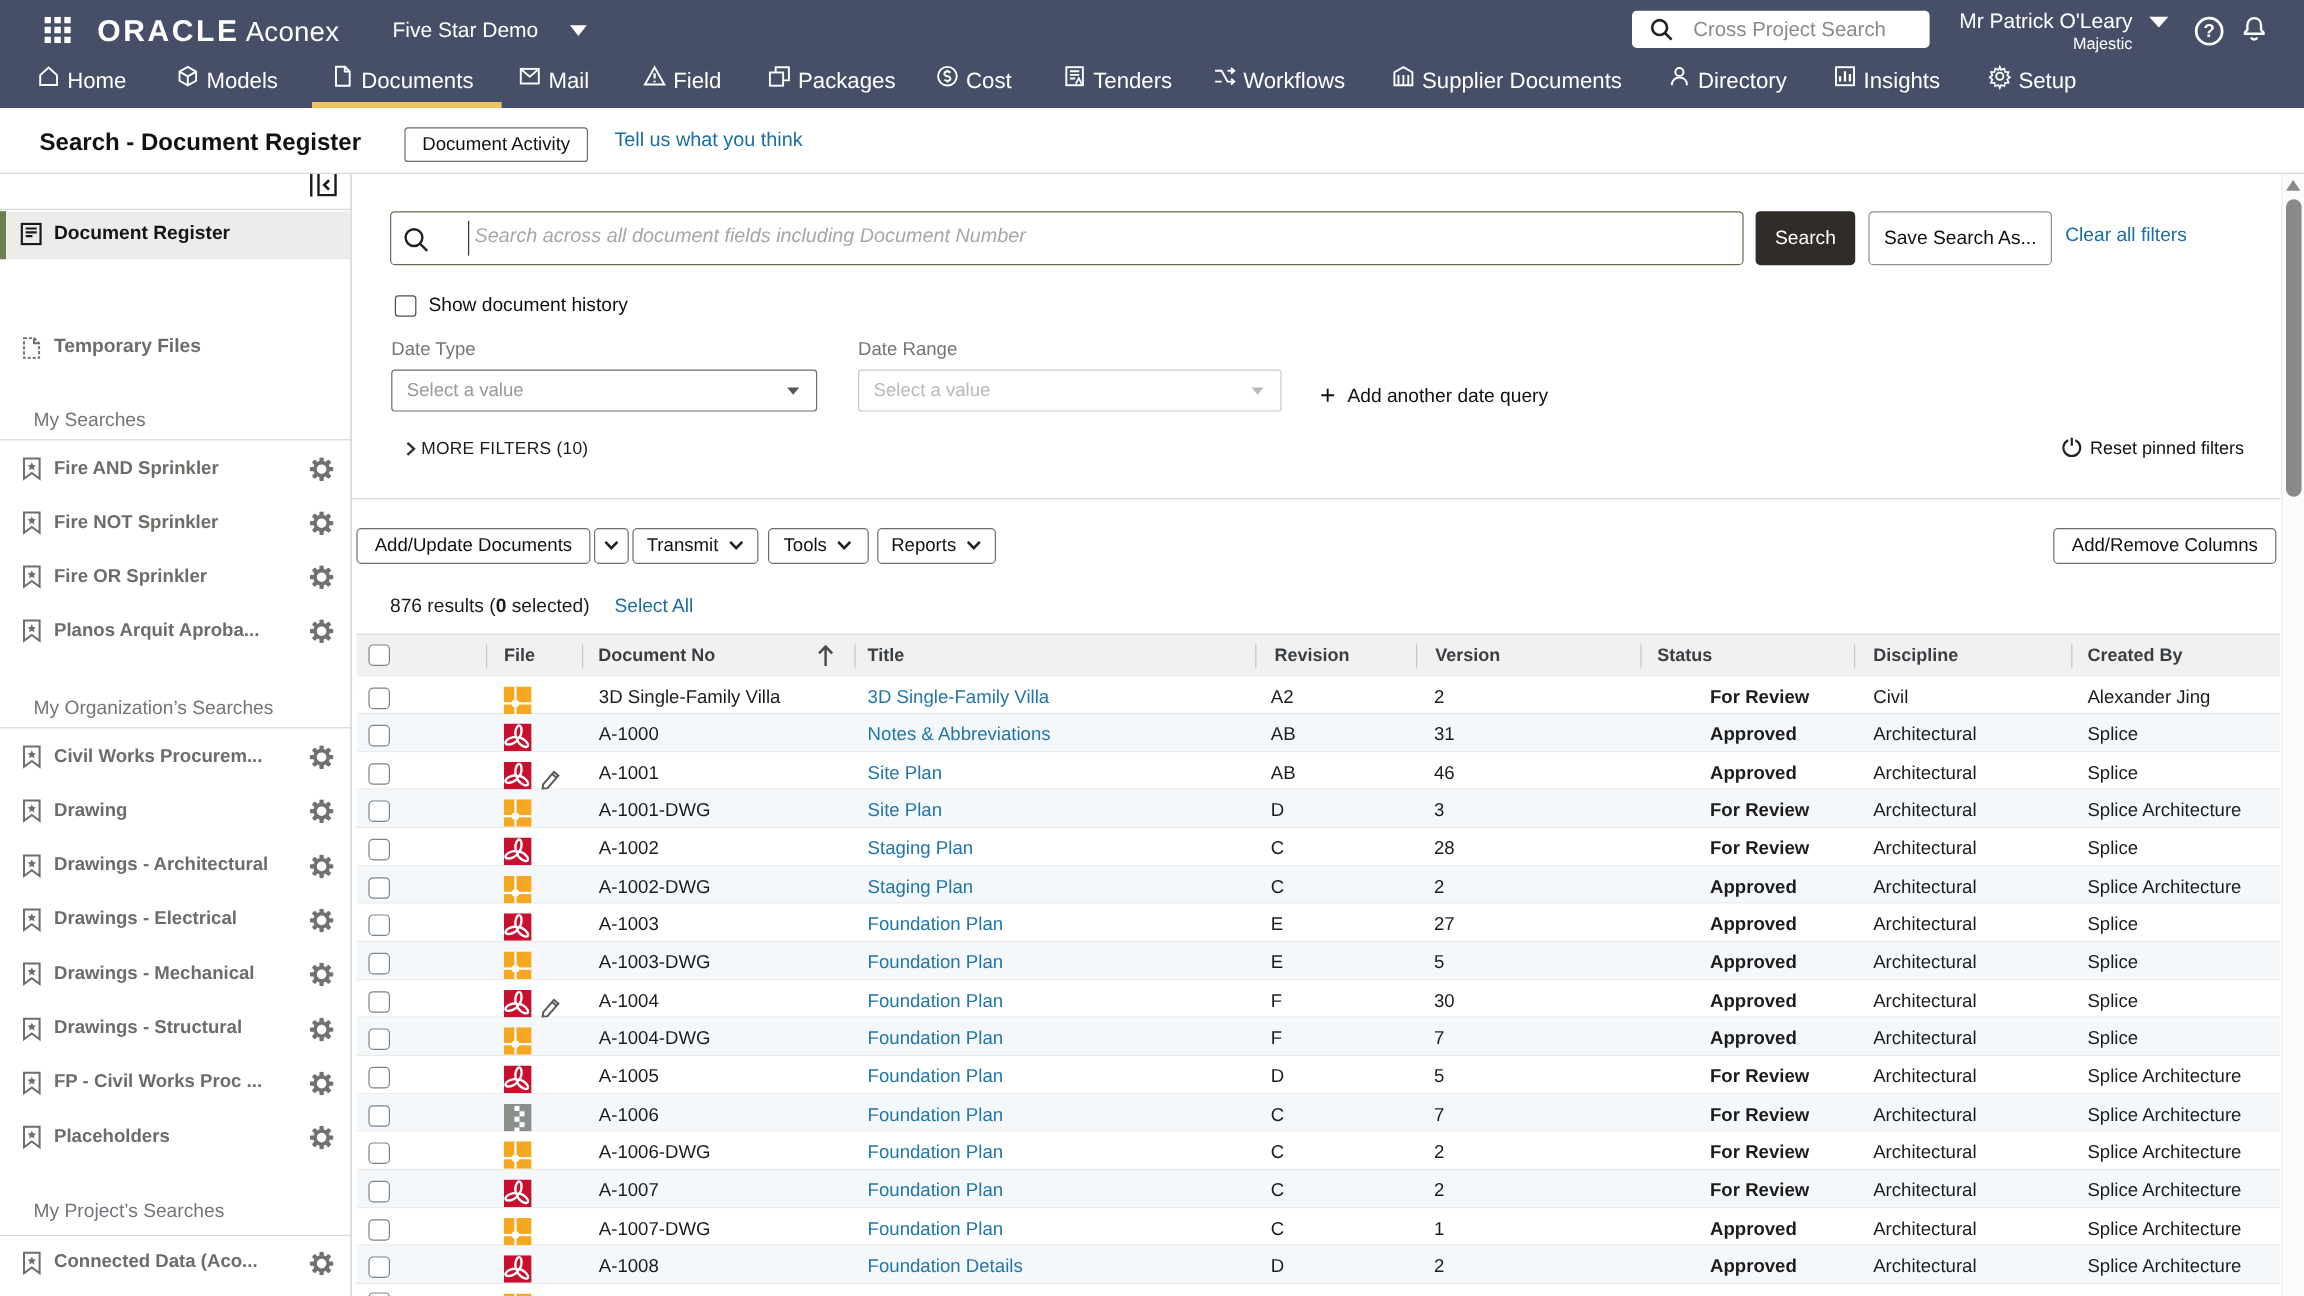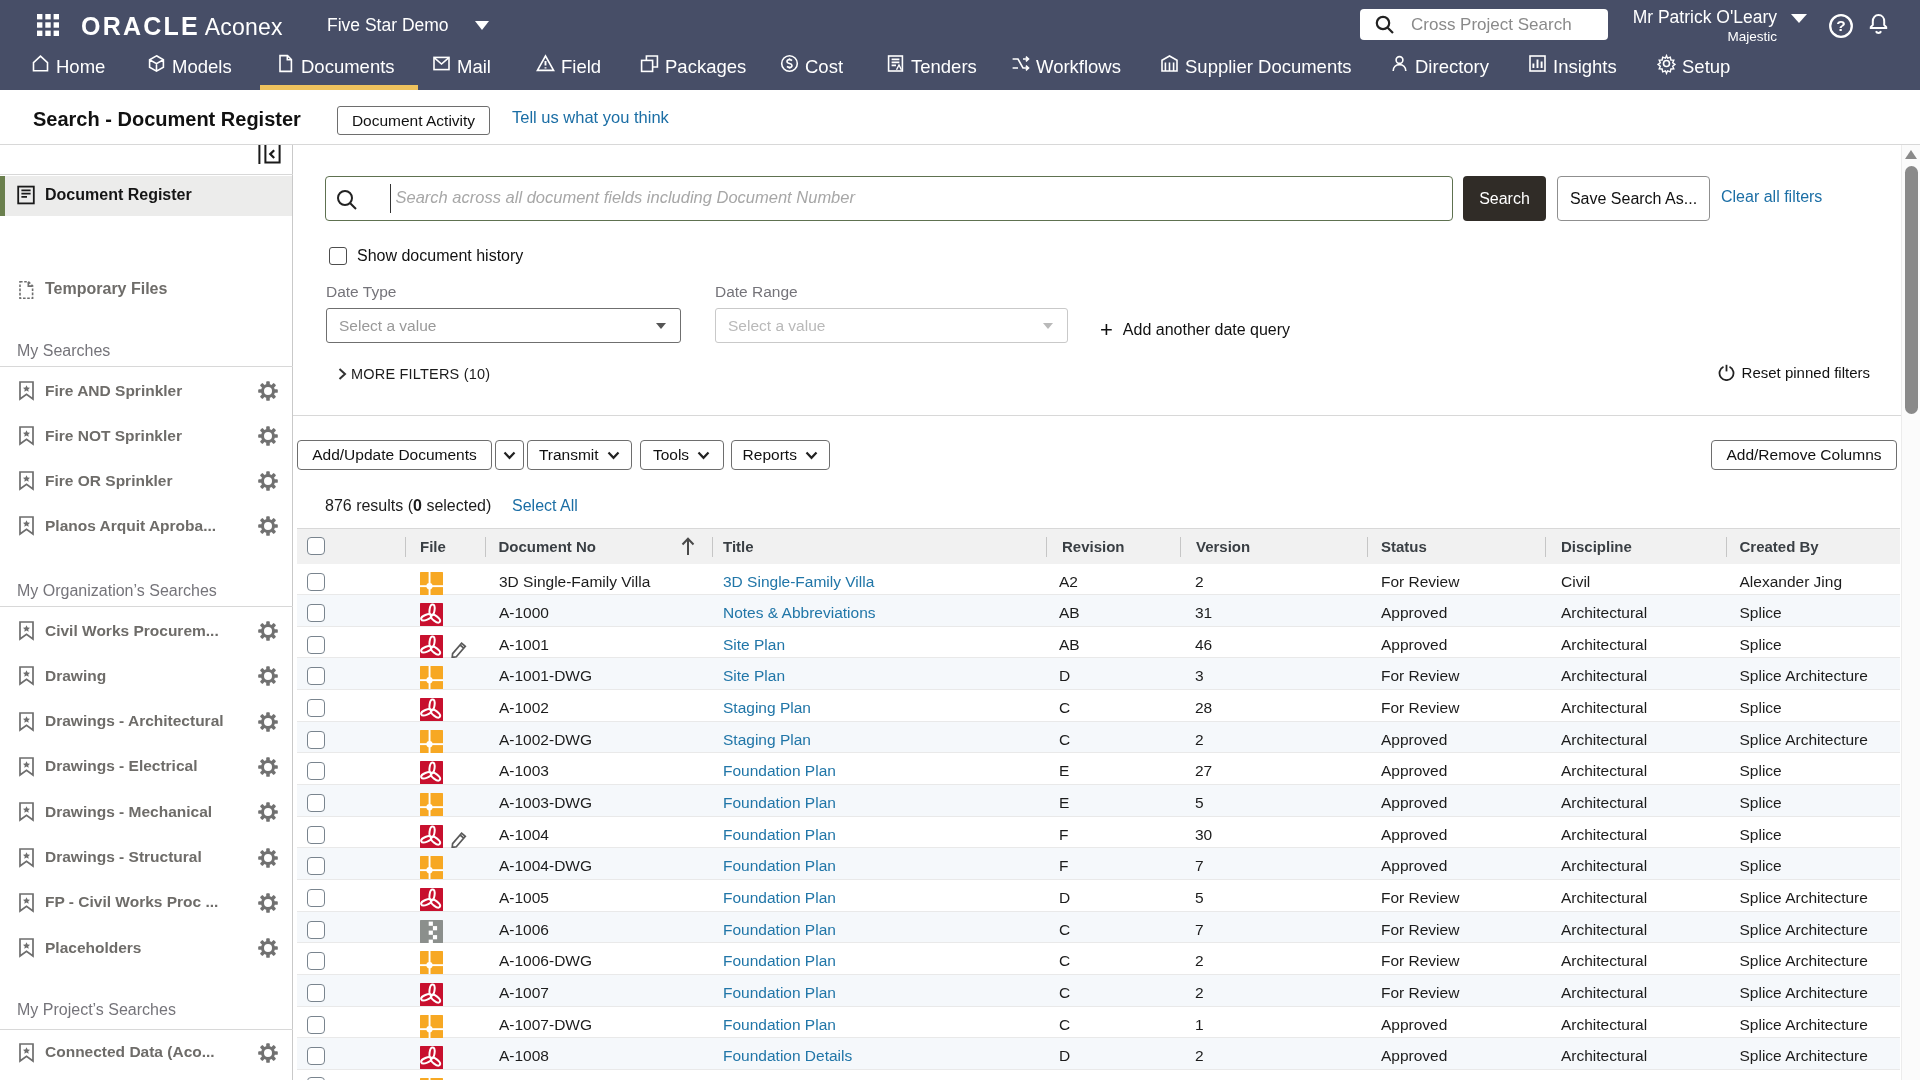--- a/index.html
+++ b/index.html
@@ -38,21 +38,21 @@
 .collapse-btn { position:absolute; left:258px; top:0; width:25px; height:21px; }
 .sb-div { position:absolute; left:0; width:293px; border-top:1px solid #d8d8d8; }
 .sb-act { position:absolute; left:0; top:30.5px; width:292px; height:40px; background:#ececeb; }
 .sb-bar { position:absolute; left:0; top:0; width:4.5px; height:40px; background:#6a7f4d; }
 .sb-item { position:absolute; left:0; width:292px; height:40px; }
 .sb-ic { position:absolute; left:16px; }
 .sb-ic.bm { top:9px; left:17px; }
 .sb-lab { position:absolute; left:45px; top:10px; font-size:16px; font-weight:700; color:#6e6c69; white-space:nowrap; }
 .sb-lab.act { color:#151515; }
 .sb-lab.srch { font-size:15.5px; top:10.5px; }
-.sb-sec { position:absolute; left:17px; font-size:16px; color:#75747a; }
+.sb-sec { position:absolute; left:28px; font-size:16px; color:#75747a; }
 .gear { position:absolute; left:258px; top:10px; }
 
 #main { position:absolute; left:294px; top:146px; width:1607px; height:934px; background:#fff; }
 
 #srch { position:absolute; left:30.5px; top:30px; width:1128.5px; height:45px; border:1px solid #5e7150; border-radius:4px; }
 #srch svg { position:absolute; left:9px; top:11px; }
 #caret { position:absolute; left:64px; top:7px; width:1.5px; height:29px; background:#333; }
 #srch .ph { position:absolute; left:70px; top:11px; font-size:16.5px; font-style:italic; color:#a7a7a7; }
 #btn-search { position:absolute; left:1169px; top:30px; width:83px; height:45px; background:#302c27; border-radius:4px;
   color:#fff; font-size:16px; text-align:center; line-height:45px; }
@@ -92,21 +92,21 @@
 .tr.alt { background:#f5f8fb; }
 .rcb { position:absolute; left:10px; top:9px; }
 .icw { position:absolute; left:122.5px; top:8px; }
 .pen { position:absolute; left:151px; top:12px; }
 .c { position:absolute; top:9px; font-size:15.5px; color:#1c1c1c; white-space:nowrap; }
 .c a { color:#2176a8; }
 .dn { left:202px; }
 .ti { left:426px; }
 .rv { left:762px; }
 .vr { left:898px; }
-.st { left:1084px; }
+.st { left:1128px;font-weight:bold; }
 .dc { left:1264px; }
 .cr { left:1442.5px; }
 
 
 #sbar { position:absolute; left:1901px; top:145px; width:19px; height:935px; background:#fbfbfb; border-left:1px solid #ececec; }
 #sbar .up { position:absolute; left:3px; top:5px; width:0; height:0; border-left:6.5px solid transparent;
   border-right:6.5px solid transparent; border-bottom:9px solid #8a8a8a; }
 #sbar .thumb { position:absolute; left:3px; top:21px; width:13px; height:248px; background:#8a8a8a; border-radius:7px; }
 </style></head>
 <body>

